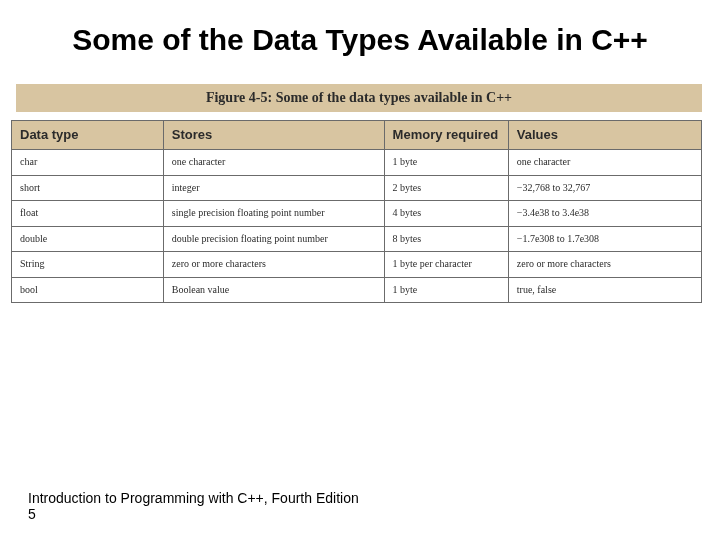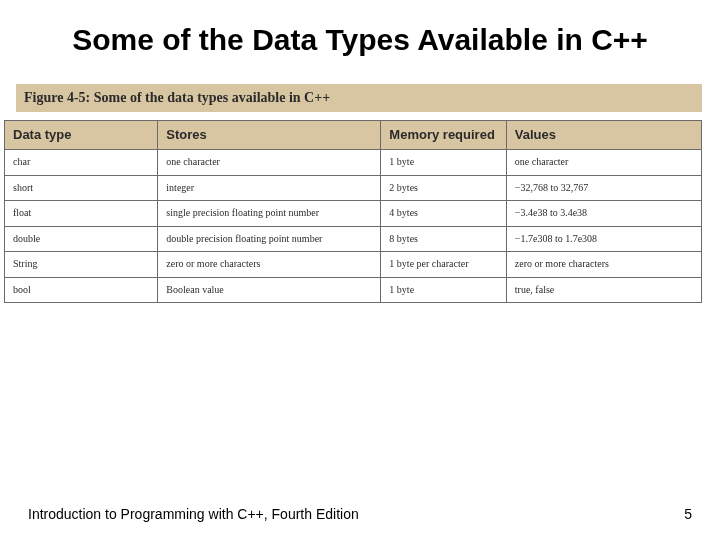--- a/index.html
+++ b/index.html
@@ -27,23 +27,24 @@
     line-height: 1.2;
   }
   .figure-caption-bar {
     margin: 20px 18px 0 16px;
     background: #d8c5a1;
     padding: 6px 8px;
     font-weight: bold;
     font-size: 14px;
     color: #2b2b2b;
     font-family: Georgia, "Times New Roman", serif;
+    text-align: center;
   }
   .table-wrap {
-    margin: 8px 18px 0 4px;
+    margin: 8px 18px 0 11px;
   }
   table.datatypes {
     width: 100%;
     border-collapse: collapse;
     table-layout: fixed;
   }
   table.datatypes th,
   table.datatypes td {
     border: 1px solid #6b6b6b;
     padding: 6px 8px;
@@ -72,20 +73,21 @@
     position: absolute;
     bottom: 18px;
     left: 0;
     width: 100%;
     padding: 0 28px;
     box-sizing: border-box;
     display: flex;
     justify-content: space-between;
     font-size: 14px;
     color: #000;
+    flex-direction: column;
   }
 </style>
 </head>
 <body>
 
 <div class="slide">
 
   <div class="title">Some of the Data Types Available in C++</div>
 
   <div class="figure-caption-bar">Figure 4-5: Some of the data types available in C++</div>

